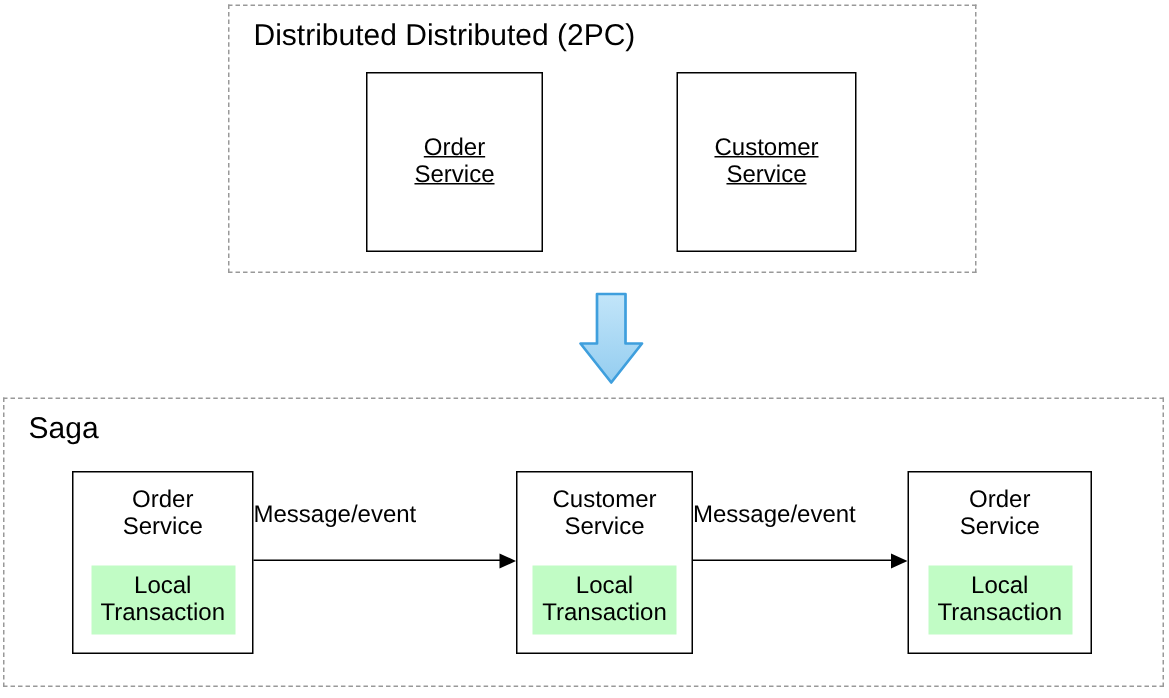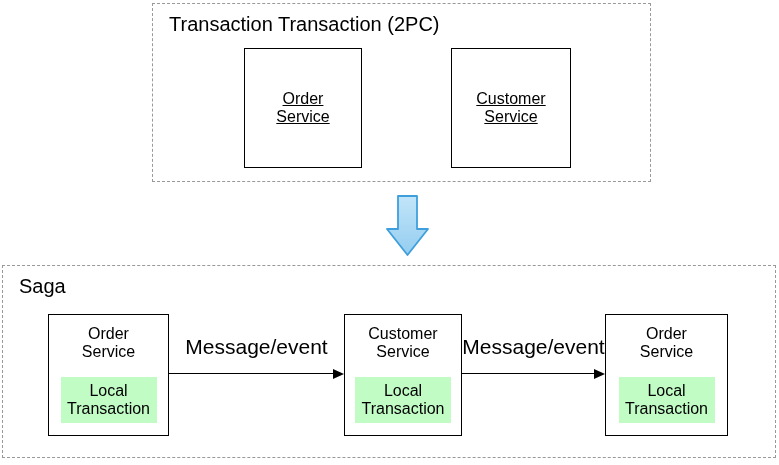--- a/index.html
+++ b/index.html
@@ -83,22 +83,22 @@
 
   .down-arrow {
     position: absolute;
     left: 385px;
     top: 194px;
   }
 
   .msg-label {
     position: absolute;
     top: 69px;
-    font-size: 21px;
-    text-align: center;
+    font-size: 16px;
+    text-align: left;
     white-space: nowrap;
   }
   .msg-label-1 { left: 166px; width: 175px; }
   .msg-label-2 { left: 459px; width: 143px; }
 
   .arrow-line {
     position: absolute;
     top: 107px;
     height: 0;
     border-top: 1.5px solid #000000;
@@ -117,21 +117,21 @@
   }
   .arrow-head-1 { left: 330px; }
   .arrow-head-2 { left: 591px; }
 </style>
 </head>
 <body>
 
 <div class="canvas">
 
   <section class="group two-pc">
-    <div class="group-title">Transaction Transaction (2PC)</div>
+    <div class="group-title">Distributed Distributed (2PC)</div>
 
     <div class="service-box two-pc-box-1">
       <div class="service-label">Order
 Service</div>
     </div>
 
     <div class="service-box two-pc-box-2">
       <div class="service-label">Customer
 Service</div>
     </div>

